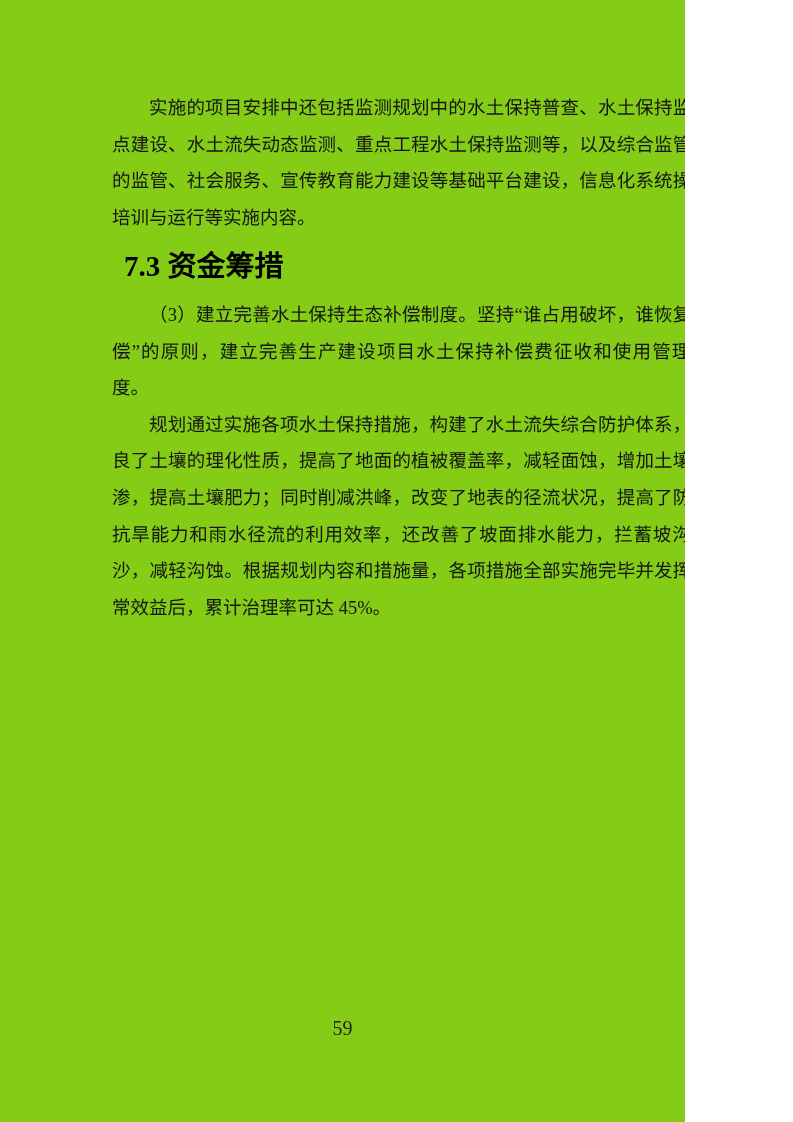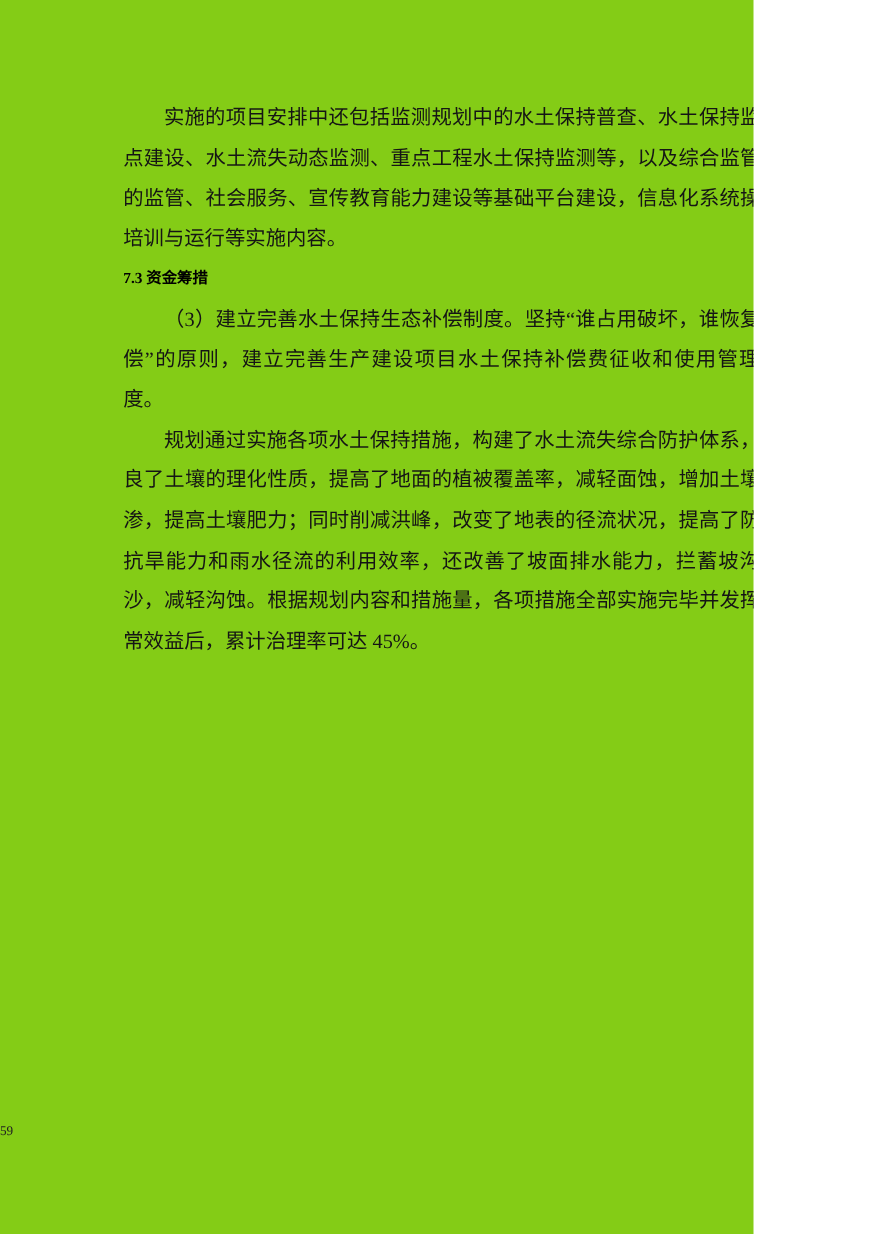--- a/index.html
+++ b/index.html
@@ -25,34 +25,35 @@
   .para {
     margin: 0;
     font-size: 18.5px;
     line-height: 36.6px;
     text-align: justify;
     text-justify: inter-ideograph;
     text-indent: 2em;
     word-break: break-all;
   }
   .heading {
-    margin: 0;
-    font-size: 14px;
+    margin: 12px;
+    font-size: 29px;
     line-height: 36.6px;
     font-weight: bold;
     text-align: left;
     text-indent: 0;
     color: #000000;
   }
   .page-footer {
     position: absolute;
     left: 0;
     top: 1018px;
     width: 100%;
-    font-size: 12px;
+    text-align: center;
+    font-size: 20px;
     line-height: 20px;
     color: #222222;
   }
 </style>
 </head>
 <body>
 
 <div class="page">
   <div class="content">
 

